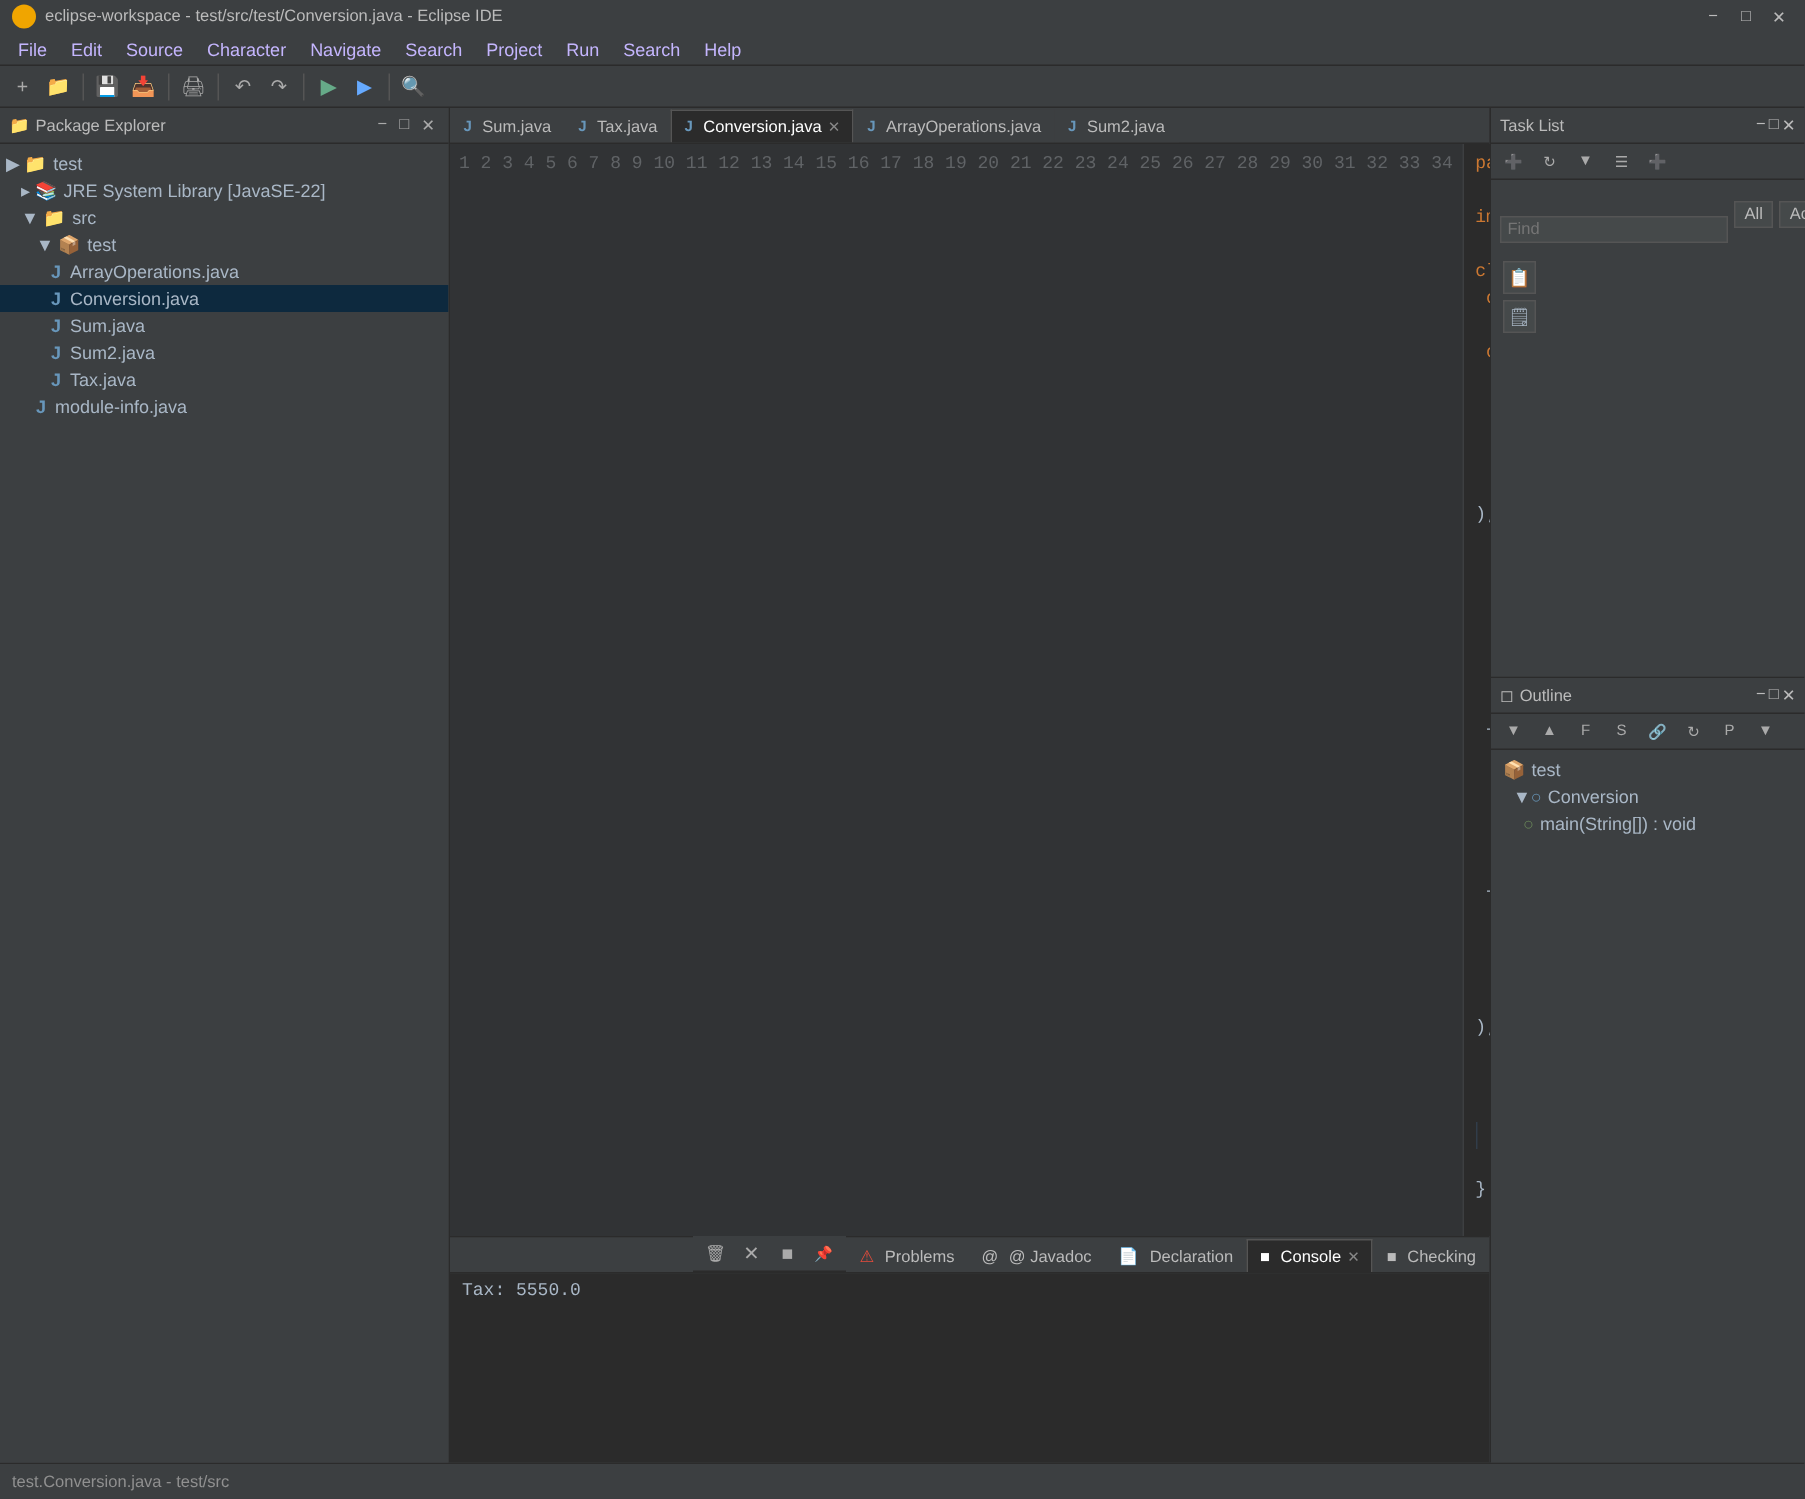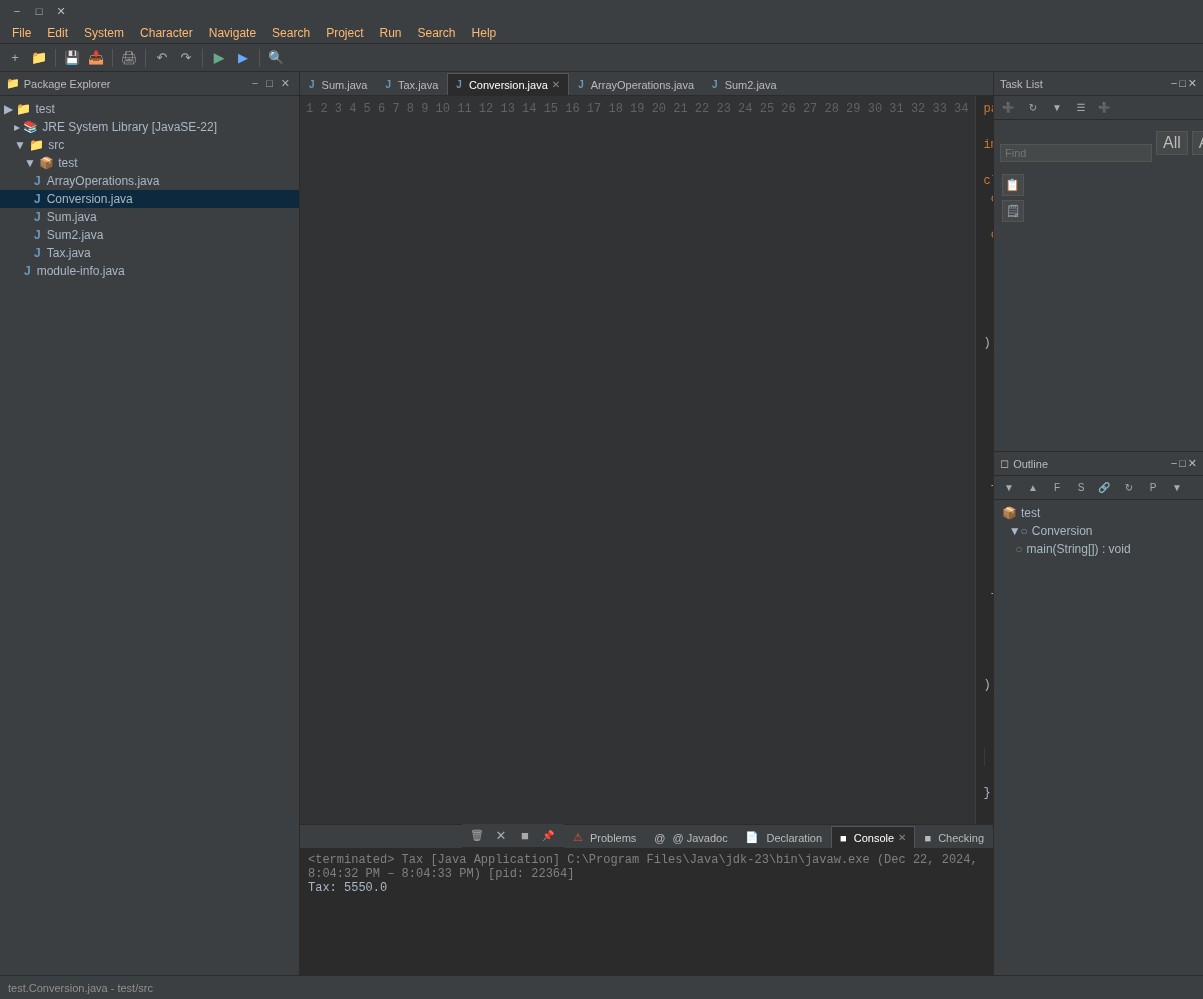--- a/index.html
+++ b/index.html
@@ -7,21 +7,21 @@
     
     
     #title-bar { background: #3c3f41; color: #bbb; height: 22px; display: flex; align-items: center; padding: 0 8px; font-size: 11px; justify-content: space-between; }
     #title-bar .title-left { display: flex; align-items: center; gap: 6px; }
     #title-bar .title-icon { width: 16px; height: 16px; background: #f0a500; border-radius: 50%; }
     #title-controls { display: flex; gap: 4px; }
     #title-controls span { width: 18px; height: 18px; display: flex; align-items: center; justify-content: center; cursor: pointer; color: #bbb; font-size: 11px; }
 
     
     #menu-bar { background: #3c3f41; height: 22px; display: flex; align-items: center; padding: 0 4px; border-bottom: 1px solid #2b2b2b; }
-    .menu-item { padding: 2px 8px; font-size: 12px; color: #fdba74; cursor: pointer; }
+    .menu-item { padding: 2px 8px; font-size: 12px; color: #c4b5fd; cursor: pointer; }
 
     
     #toolbar { background: #3c3f41; height: 28px; display: flex; align-items: center; padding: 0 4px; border-bottom: 1px solid #2b2b2b; gap: 2px; }
     .tb-btn { width: 22px; height: 22px; display: flex; align-items: center; justify-content: center; cursor: pointer; color: #aaa; font-size: 13px; border-radius: 2px; }
     .tb-sep { width: 1px; height: 18px; background: #555; margin: 0 3px; }
 
     
     #main { display: flex; flex-direction: row; height: calc(999px - 22px - 22px - 28px - 24px); }
 
     
@@ -54,21 +54,21 @@
     .cm { color: #808080; font-style: italic; }
     
     
     #right-panel { width: 210px; background: #3c3f41; border-left: 1px solid #2b2b2b; display: flex; flex-direction: column; }
     #task-list { flex: 0 0 380px; display: flex; flex-direction: column; border-bottom: 1px solid #2b2b2b; }
     #tl-header { background: #3c3f41; height: 24px; display: flex; align-items: center; padding: 0 6px; font-size: 11px; color: #bbb; border-bottom: 1px solid #2b2b2b; justify-content: space-between; }
     #tl-toolbar { background: #3c3f41; height: 24px; display: flex; align-items: center; padding: 0 4px; border-bottom: 1px solid #2b2b2b; gap: 2px; }
     #tl-content { flex: 1; background: #3c3f41; padding: 4px; }
     #find-bar { display: flex; align-items: center; padding: 4px 6px; gap: 4px; }
     .find-input { background: #45494a; border: 1px solid #555; color: #bbb; font-size: 11px; padding: 2px 4px; flex: 1; margin-top: 20px; }
-    .find-btn { background: #45494a; border: 1px solid #555; color: #bbb; font-size: 16px; padding: 2px 6px; cursor: pointer; }
+    .find-btn { background: #45494a; border: 1px solid #555; color: #bbb; font-size: 11px; padding: 2px 6px; cursor: pointer; }
     
     
     #outline-panel { flex: 1; display: flex; flex-direction: column; }
     #ol-header { background: #3c3f41; height: 24px; display: flex; align-items: center; padding: 0 6px; font-size: 11px; color: #bbb; border-bottom: 1px solid #2b2b2b; justify-content: space-between; }
     #ol-toolbar { background: #3c3f41; height: 24px; display: flex; align-items: center; padding: 0 4px; border-bottom: 1px solid #2b2b2b; gap: 2px; }
     #ol-content { flex: 1; padding: 4px; }
     .ol-item { padding: 2px 4px; display: flex; align-items: center; cursor: pointer; font-size: 12px; color: #a9b7c6; }
     .ol-item .ol-icon { margin-right: 4px; }
     #bottom-tabs { height: 24px; display: flex; align-items: flex-end; background: #3c3f41; border-bottom: 1px solid #2b2b2b; }
     .bottom-tab { height: 22px; padding: 0 8px; display: flex; align-items: center; gap: 4px; font-size: 11px; color: #bbb; cursor: pointer; border: 1px solid transparent; border-bottom: none; white-space: nowrap; }
@@ -85,31 +85,35 @@
     #editor-and-bottom { flex: 1; display: flex; flex-direction: column; overflow: hidden; }
     #bottom-section { height: 220px; display: flex; flex-direction: column; border-top: 1px solid #2b2b2b; }
 
     .code-line { display: block; line-height: 1.5; }
     .code-line.highlighted { background: #313d4a; }
   </style>
 </head>
 <body>
 
 <div id="title-bar">
+  <div class="title-left">
+    <div class="title-icon"></div>
+    <span>eclipse-workspace - test/src/test/Conversion.java - Eclipse IDE</span>
+  </div>
   <div id="title-controls">
     <span>−</span>
     <span>□</span>
     <span>✕</span>
   </div>
 </div>
 
 <div id="menu-bar">
   <span class="menu-item">File</span>
   <span class="menu-item">Edit</span>
-  <span class="menu-item">System</span>
+  <span class="menu-item">Source</span>
   <span class="menu-item">Character</span>
   <span class="menu-item">Navigate</span>
   <span class="menu-item">Search</span>
   <span class="menu-item">Project</span>
   <span class="menu-item">Run</span>
   <span class="menu-item">Search</span>
   <span class="menu-item">Help</span>
 </div>
 
 <div id="toolbar">
@@ -289,21 +293,20 @@
             <span style="margin-right:3px;">■</span>
             <span>Console</span> 
             <span class="tab-close">✕</span>
           </div>
           <div class="bottom-tab">
             <span style="margin-right:3px;">■</span>
             <span>Checking</span>
           </div>
         </div>
       <div id="console-content">
-        <div class="console-terminated">&lt;terminated&gt; Tax [Java Application] C:\Program Files\Java\jdk-23\bin\javaw.exe (Dec 22, 2024, 8:04:32 PM – 8:04:33 PM) [pid: 22364]</div>
         <div class="console-output">Tax:  5550.0</div>
       </div>
     </div>
   </div>
 
   <div id="right-panel">
 
     <div id="task-list">
       <div id="tl-header">
         <span>Task List</span>

